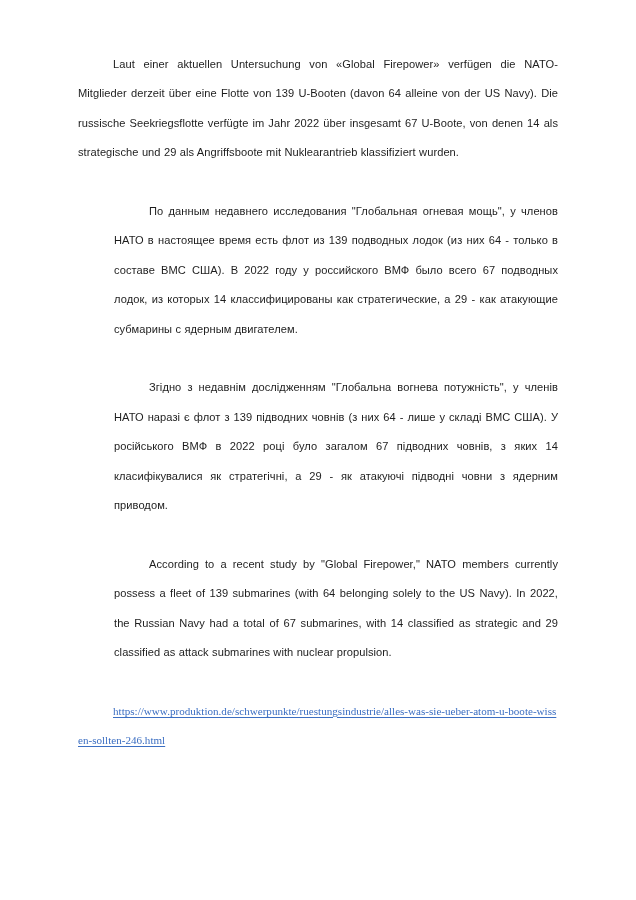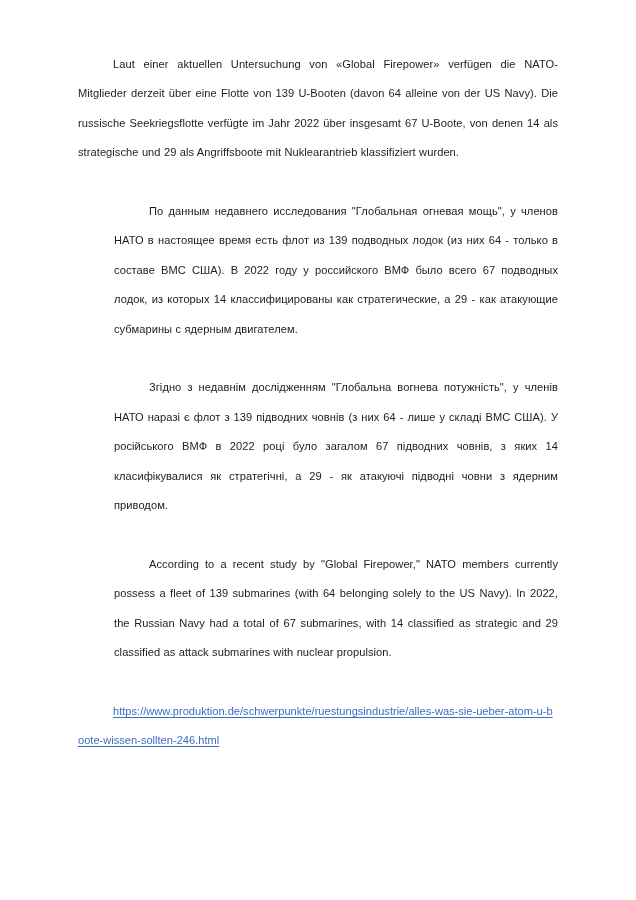--- a/index.html
+++ b/index.html
@@ -47,20 +47,21 @@
   .para-gap {
     height: 29.4px;
   }
 
   .link-block {
     margin: 0;
     text-indent: 35px;
     line-height: 29.4px;
     font-size: 11.1px;
     text-align: left;
+    font-family: Liberation Serif, serif;
   }
 
   a.doc-link {
     color: #3b6ec2;
     text-decoration: underline;
     text-decoration-color: #3b6ec2;
     text-underline-offset: 1.5px;
     word-break: break-all;
     cursor: pointer;
   }

